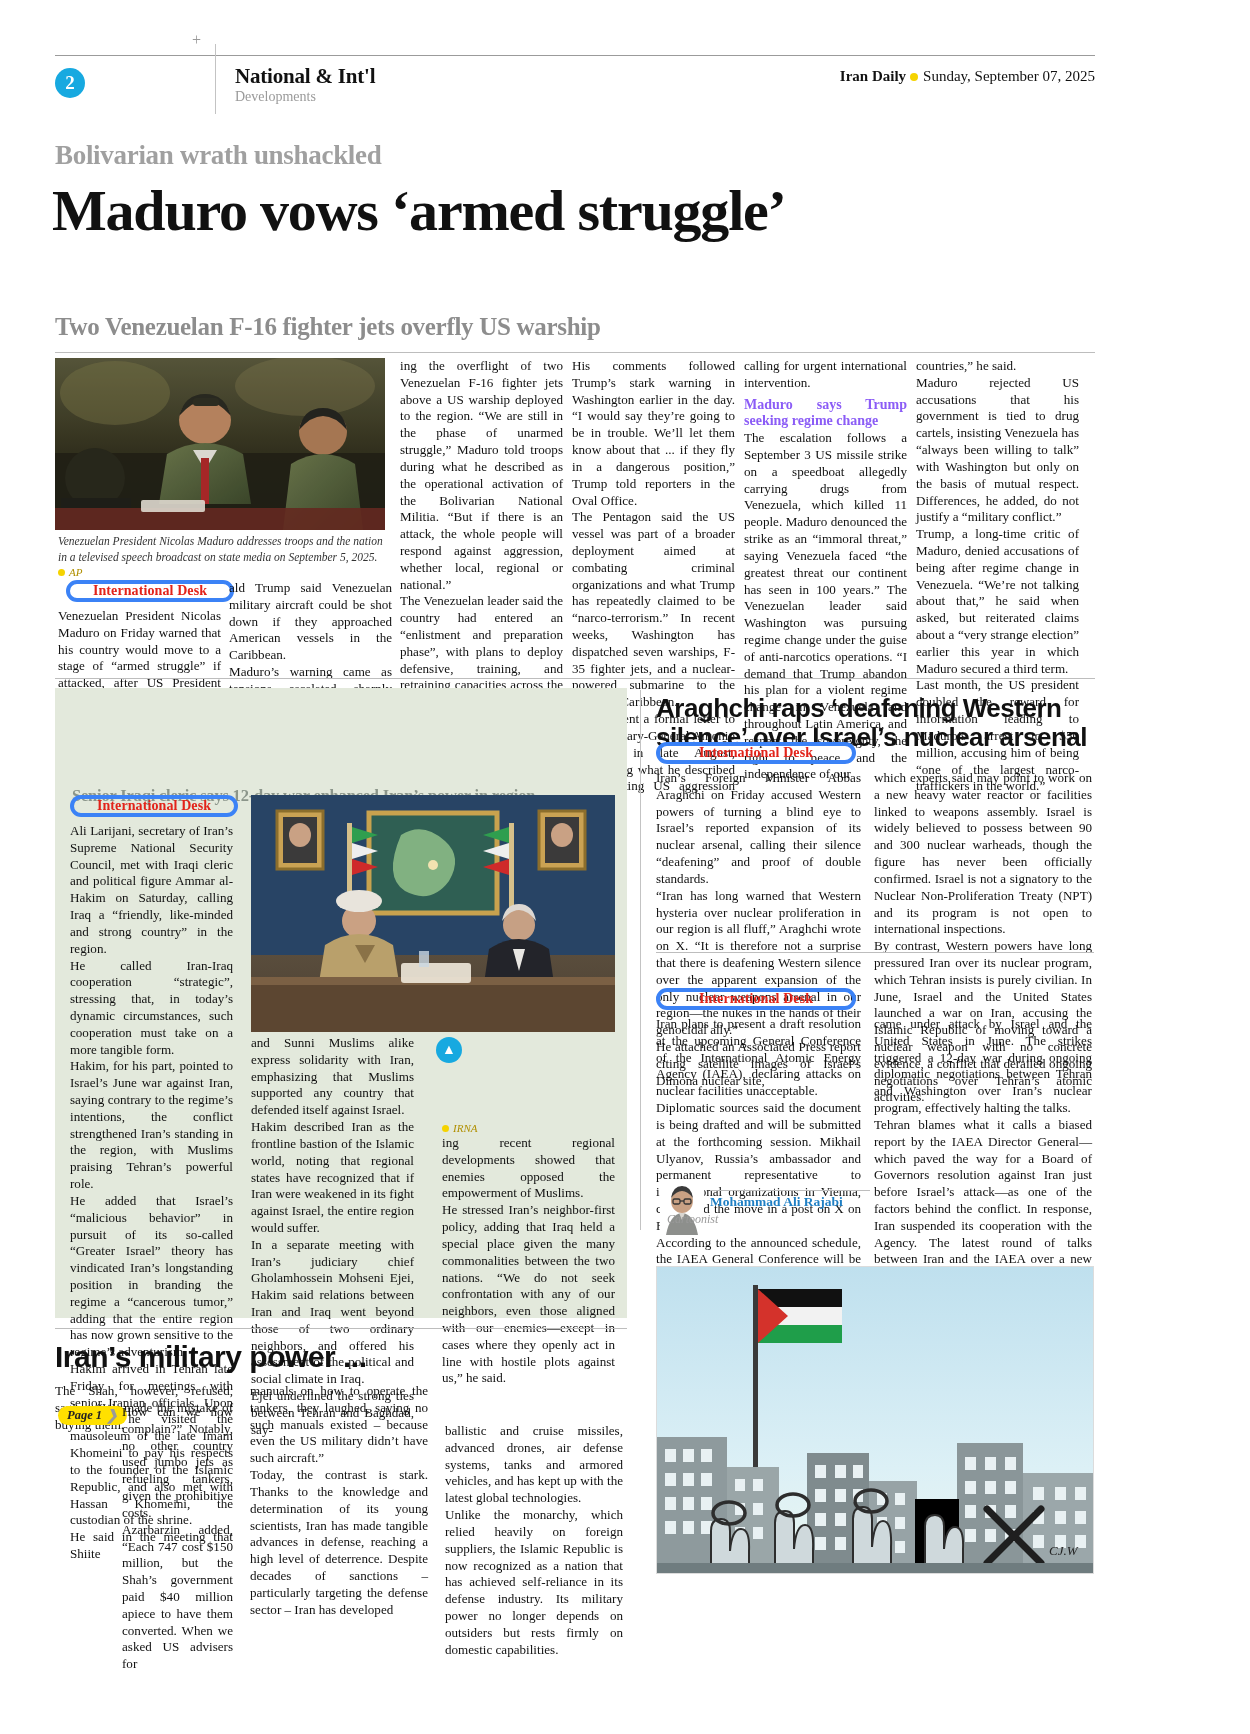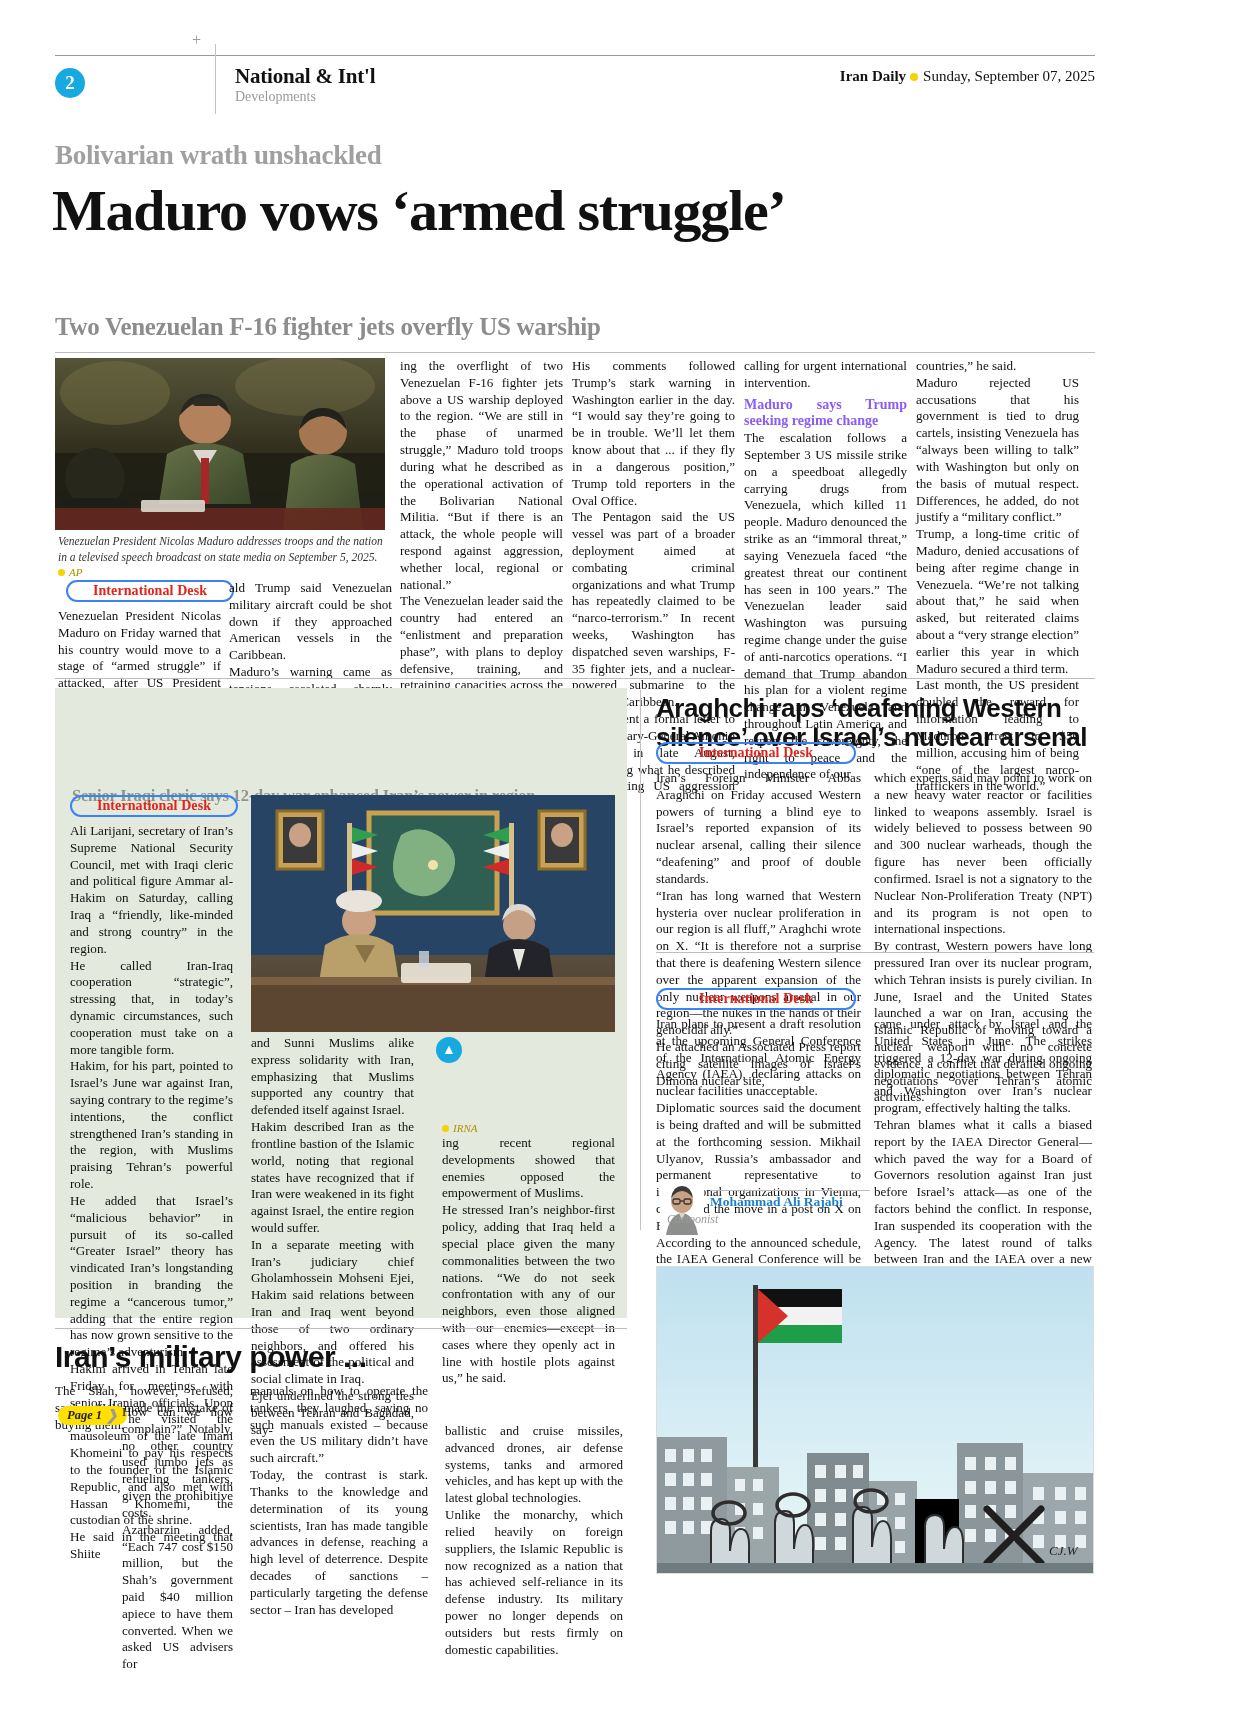--- a/index.html
+++ b/index.html
@@ -76,21 +76,21 @@
     font-style:italic; font-size:11.5px; line-height:1.35; color:#333;
   }
   .credit {
     font-family:"Liberation Serif", serif; font-style:italic;
     font-size:11px; color:#b08f00;
   }
 
   
   .desk {
     display:inline-flex; align-items:center; justify-content:center;
-    border:2px solid #3b82f6; border-radius:14px;
+    border:4px solid #3b82f6; border-radius:14px;
     height:22px; padding:0 14px;
     color:#e2231a; font-family:"Liberation Serif", serif;
     font-weight:bold; font-size:14px; letter-spacing:.1px;
     background:transparent;
   }
 
   
   .col {
     position:absolute;
     font-family:"Liberation Serif", serif;

